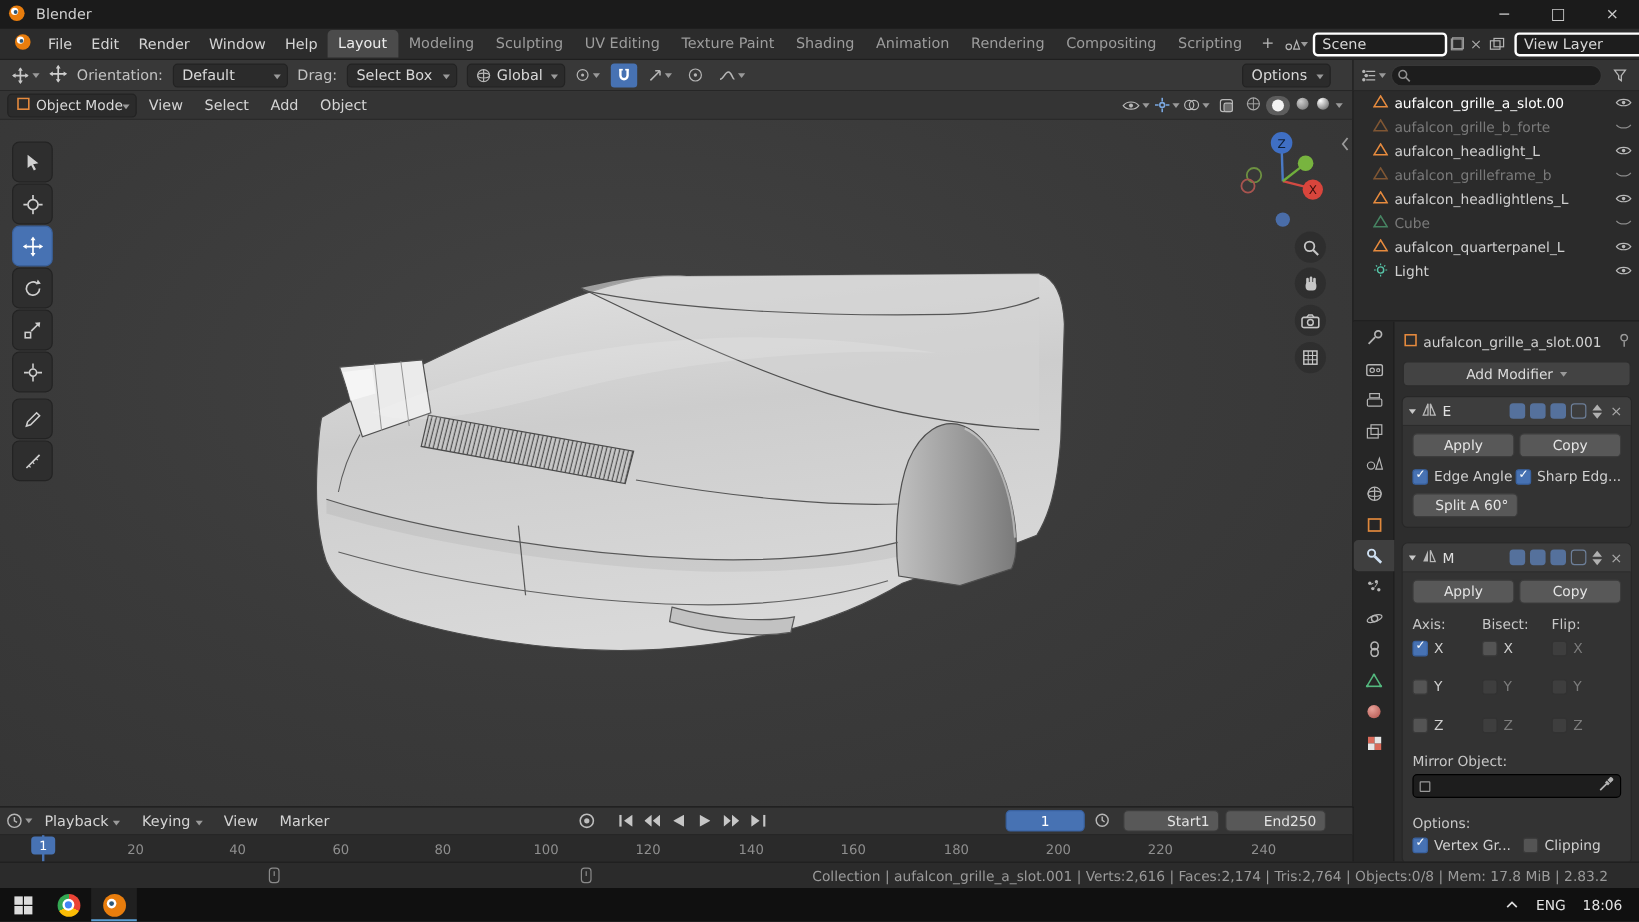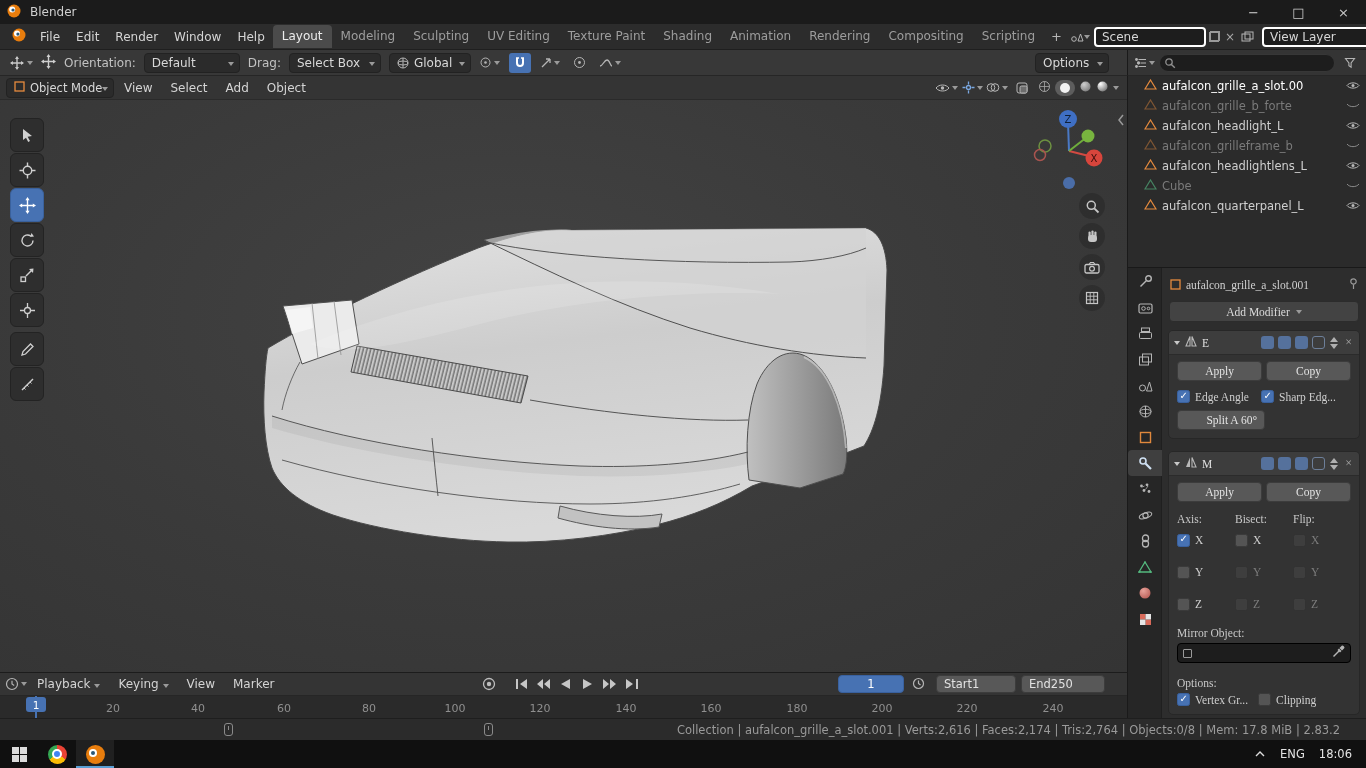--- a/index.html
+++ b/index.html
@@ -68,21 +68,21 @@
   .orow .lbl { font-size:11.5px; color:#cfcfcf; white-space:nowrap; overflow:hidden; flex:1; }
   .orow.active .lbl { color:#ffffff; }
   .orow.dim .lbl { color:#7a7a7a; }
   .orow .eye { margin-left:auto; flex:none; }
 
   
   #properties { position:absolute; left:1128px; top:268px; width:238px; height:450px; background:#2d2d2d; overflow:hidden; }
   #ptabs { position:absolute; left:0; top:0; width:34px; height:100%; background:#262626; border-right:1px solid #1f1f1f; }
   .ptab { width:34px; height:26px; display:flex; align-items:center; justify-content:center; }
   .ptab.active { background:#3f3f3f; border-radius:4px 0 0 4px; }
-  #pcontent { position:absolute; left:34px; top:0; width:204px; height:100%; padding-top:5px;font-family:Liberation Serif, serif; }
+  #pcontent { position:absolute; left:34px; top:0; width:204px; height:100%; padding-top:5px; }
   .bcrow { height:24px; display:flex; align-items:center; gap:5px; padding:0 8px; color:#d0d0d0; font-size:11.5px; }
   .addmod { margin:4px 7px 0; height:21px; background:#434343; border:1px solid #2c2c2c; border-radius:4px; display:flex; align-items:center; justify-content:center; color:#dcdcdc; font-size:11.5px; }
   .mod { background:#333333; border:1px solid #272727; border-radius:5px; margin:8px 6px 0; }
   .mod-h { height:24px; background:#3d3d3d; border-bottom:1px solid #2b2b2b; border-radius:4px 4px 0 0; display:flex; align-items:center; padding:0 5px; gap:4px; }
   .mod-h .name { font-size:11.5px; color:#e0e0e0; }
   .mod-h .sp { flex:1; }
   .mtoggle { width:13px; height:13px; border-radius:3px; background:#55719c; flex:none; }
   .mtoggle.off { background:transparent; border:1px solid #6d7f99; }
   .updown { display:flex; flex-direction:column; gap:2px; align-items:center; width:10px; }
   .tri-up { width:0; height:0; border-left:4px solid transparent; border-right:4px solid transparent; border-bottom:5px solid #b0b0b0; }
@@ -99,21 +99,21 @@
   .objfield { height:20px; background:#1d1d1d; border:1px solid #000; border-radius:4px; display:flex; align-items:center; padding:0 5px; gap:5px; }
   .objfield .boxicon { width:9px; height:9px; border:1px solid #9a9a9a; border-radius:1px; }
   .objfield .sp { flex:1; }
 
   
   #timeline { position:absolute; left:0; top:672px; width:1128px; height:46px; background:#2b2b2b; border-top:1px solid #1c1c1c; border-right:1px solid #1a1a1a; }
   #tlhead { position:relative; height:23px; background:#343434; border-bottom:1px solid #262626; display:flex; align-items:center; gap:2px; padding:0 5px; }
   #tlhead .transport { position:absolute; left:480px; top:2px; display:flex; align-items:center; gap:5px; }
   .tbtn { width:17px; height:17px; display:flex; align-items:center; justify-content:center; }
   .framefield { position:absolute; left:838px; top:2px; width:66px; height:18px; background:#4772b3; border:1px solid #39619f; border-radius:4px; display:flex; align-items:center; justify-content:center; color:#fff; font-size:11.5px; }
-  .rangefield { position:absolute; top:2px; height:18px; background:#585858; border:1px solid #3c3c3c; border-radius:4px; display:flex; align-items:center; justify-content:flex-start; padding:0 7px; font-size:11.5px; color:#e2e2e2; }
+  .rangefield { position:absolute; top:2px; height:18px; background:#585858; border:1px solid #3c3c3c; border-radius:4px; display:flex; align-items:center; justify-content:flex-end; padding:0 7px; font-size:11.5px; color:#e2e2e2; }
   #tlruler { position:relative; height:22px; background:#2a2a2a; }
   .tick { position:absolute; bottom:3px; transform:translateX(-50%); color:#8f8f8f; font-size:11px; }
   .playline { position:absolute; left:35px; top:0; width:2px; height:22px; background:#4772b3; }
   .playhead { position:absolute; left:26px; top:1px; width:20px; height:15px; background:#4772b3; border-radius:3px; display:flex; align-items:center; justify-content:center; color:#fff; font-size:10.5px; }
 
   
   #statusbar { position:absolute; left:0; top:718px; width:1366px; height:22px; background:#2b2b2b; border-top:1px solid #1e1e1e; display:flex; align-items:center; }
   #statusbar .stx { margin-left:auto; padding-right:26px; color:#9a9a9a; font-size:11.5px; white-space:nowrap; }
   .hinticon { position:absolute; top:4px; width:9px; height:13px; border:1px solid #8a8a8a; border-radius:3px; }
   .hinticon::after { content:""; position:absolute; left:3px; top:2px; width:1px; height:4px; background:#8a8a8a; }
@@ -585,20 +585,31 @@
     <div class="orow">
       <span><svg width="13" height="11">
             <path d="M6.5,1 L12,10 H1 Z" fill="none" stroke="#e78b3e" stroke-width="1.2"></path>
           </svg></span>
       <span class="lbl">aufalcon_quarterpanel_L</span>
       <span class="eye"><svg width="14" height="9">
             <path d="M1,4.5 C3.5,1 10.5,1 13,4.5 C10.5,8 3.5,8 1,4.5 Z" fill="none" stroke="#b8b8b8"></path>
             <circle cx="7" cy="4.5" r="1.5" fill="#b8b8b8"></circle>
           </svg></span>
     </div>
+    <div class="orow">
+      <span><svg width="13" height="12">
+            <circle cx="6.5" cy="6" r="2.6" fill="none" stroke="#57c5a8" stroke-width="1.2"></circle>
+            <path d="M6.5,0.5 V2 M6.5,10 V11.5 M1,6 H2.5 M10.5,6 H12 M2.6,2.1 l1,1 M10.4,2.1 l-1,1" stroke="#57c5a8" stroke-width="1"></path>
+          </svg></span>
+      <span class="lbl">Light</span>
+      <span class="eye"><svg width="14" height="9">
+            <path d="M1,4.5 C3.5,1 10.5,1 13,4.5 C10.5,8 3.5,8 1,4.5 Z" fill="none" stroke="#b8b8b8"></path>
+            <circle cx="7" cy="4.5" r="1.5" fill="#b8b8b8"></circle>
+          </svg></span>
+    </div>
   </div>
 
   <div id="properties">
     <div id="ptabs">
       <div class="ptab">
           <svg width="15" height="15">
             <path d="M2.5,12.5 L8,7" stroke="#b5b5b5" stroke-width="1.5"></path>
             <circle cx="10.5" cy="4.5" r="2.8" fill="none" stroke="#b5b5b5" stroke-width="1.4"></circle>
           </svg>
         </div>

